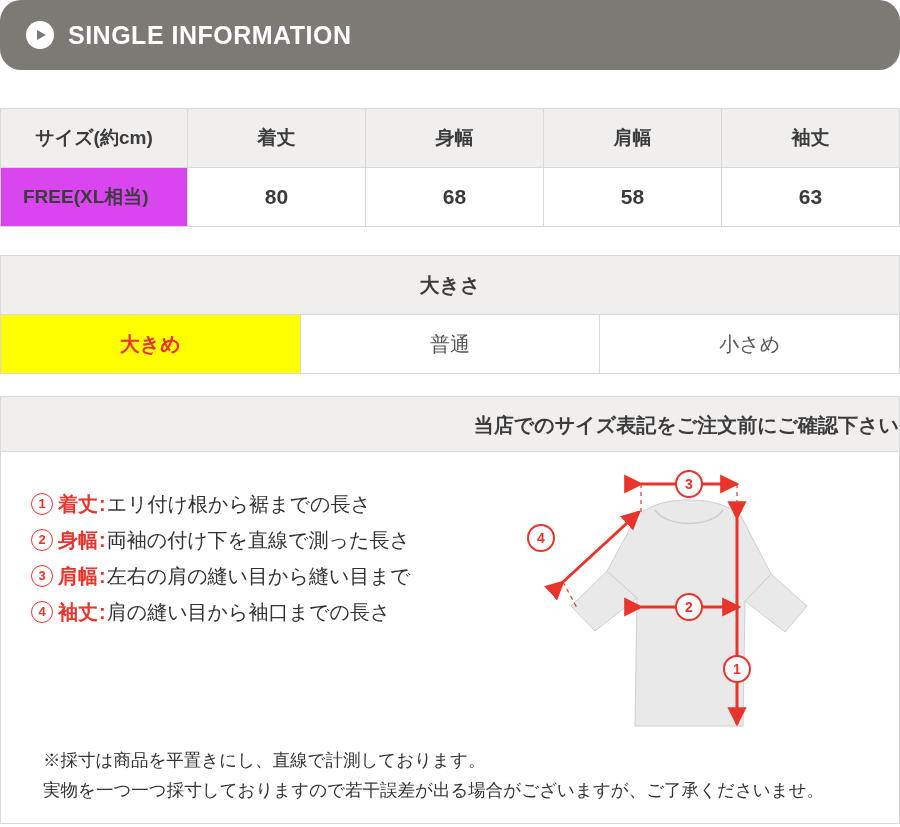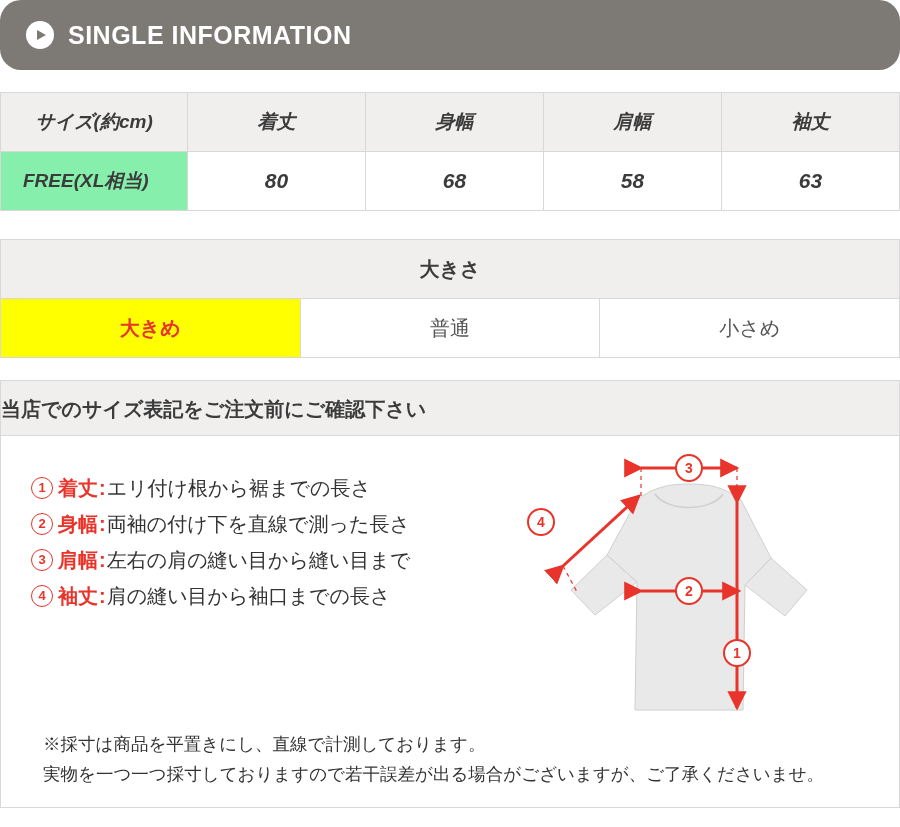--- a/index.html
+++ b/index.html
@@ -67,29 +67,29 @@
     margin-top: 28px;
   }
   .tbl td, .tbl th {
     border: 1px solid #d8d8d8;
     text-align: center;
     font-size: 19px;
     color: #3b3b3b;
   }
 
   
-  .size-table { margin-top: 22px; font-style: italic; }
+  .size-table { margin-top: 38px; }
   .size-table td, .size-table th { height: 56px; }
   .size-table .hdr {
     background: #f0efee;
     font-weight: bold;
     font-size: 19px;
   }
   .size-table .rowhdr {
-    background: #86efac;
+    background: #d946ef;
     font-weight: bold;
     text-align: left;
     padding-left: 22px;
     font-size: 19px;
   }
   .size-table .val {
     background: #ffffff;
     font-weight: bold;
     font-size: 21px;
   }
@@ -115,21 +115,21 @@
     font-weight: bold;
   }
 
   
   .note-wrap { margin-top: 22px; }
   .note-head {
     border: 1px solid #d8d8d8;
     background: #f0efee;
     height: 56px;
     line-height: 56px;
-    text-align: left;
+    text-align: right;
     font-weight: bold;
     font-size: 20px;
     color: #3b3b3b;
     box-sizing: border-box;
     width: 900px;
   }
   .note-body {
     border: 1px solid #d8d8d8;
     border-top: none;
     width: 900px;

